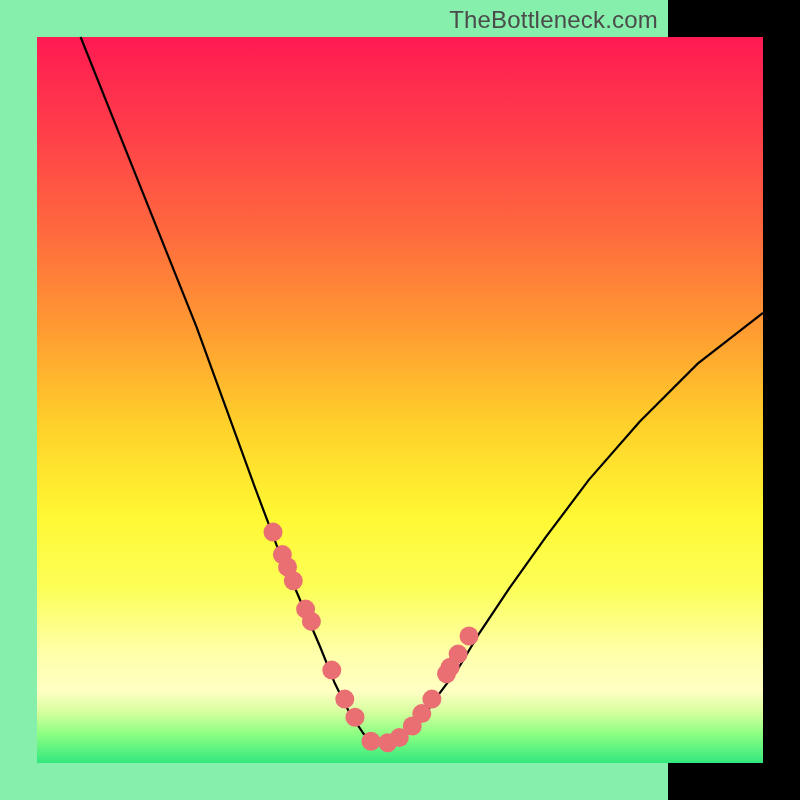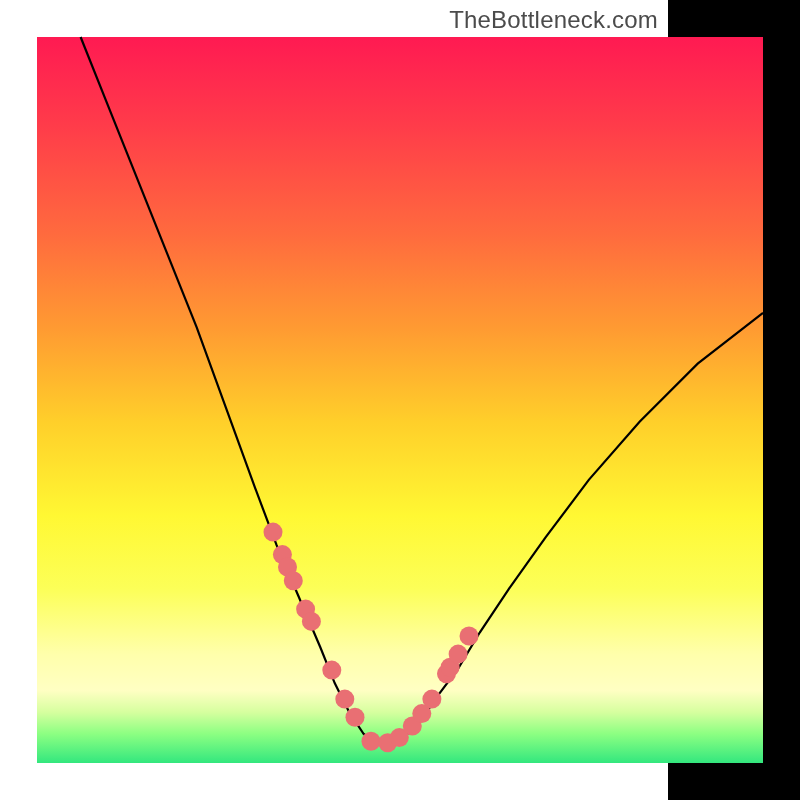--- a/index.html
+++ b/index.html
@@ -9,21 +9,21 @@
     height: 800px;
     overflow: hidden;
     background: #000;
     font-family: Arial, Helvetica, sans-serif;
   }
   .frame {
     position: absolute;
     left: 0; top: 0;
     width: 668px;
     height: 800px;
-    background: #ffffff;
+    background: #86efac;
   }
   .plot {
     position: absolute;
     left: 37px;
     top: 37px;
     width: 726px;
     height: 726px;
     
     background: linear-gradient(
       to bottom,

